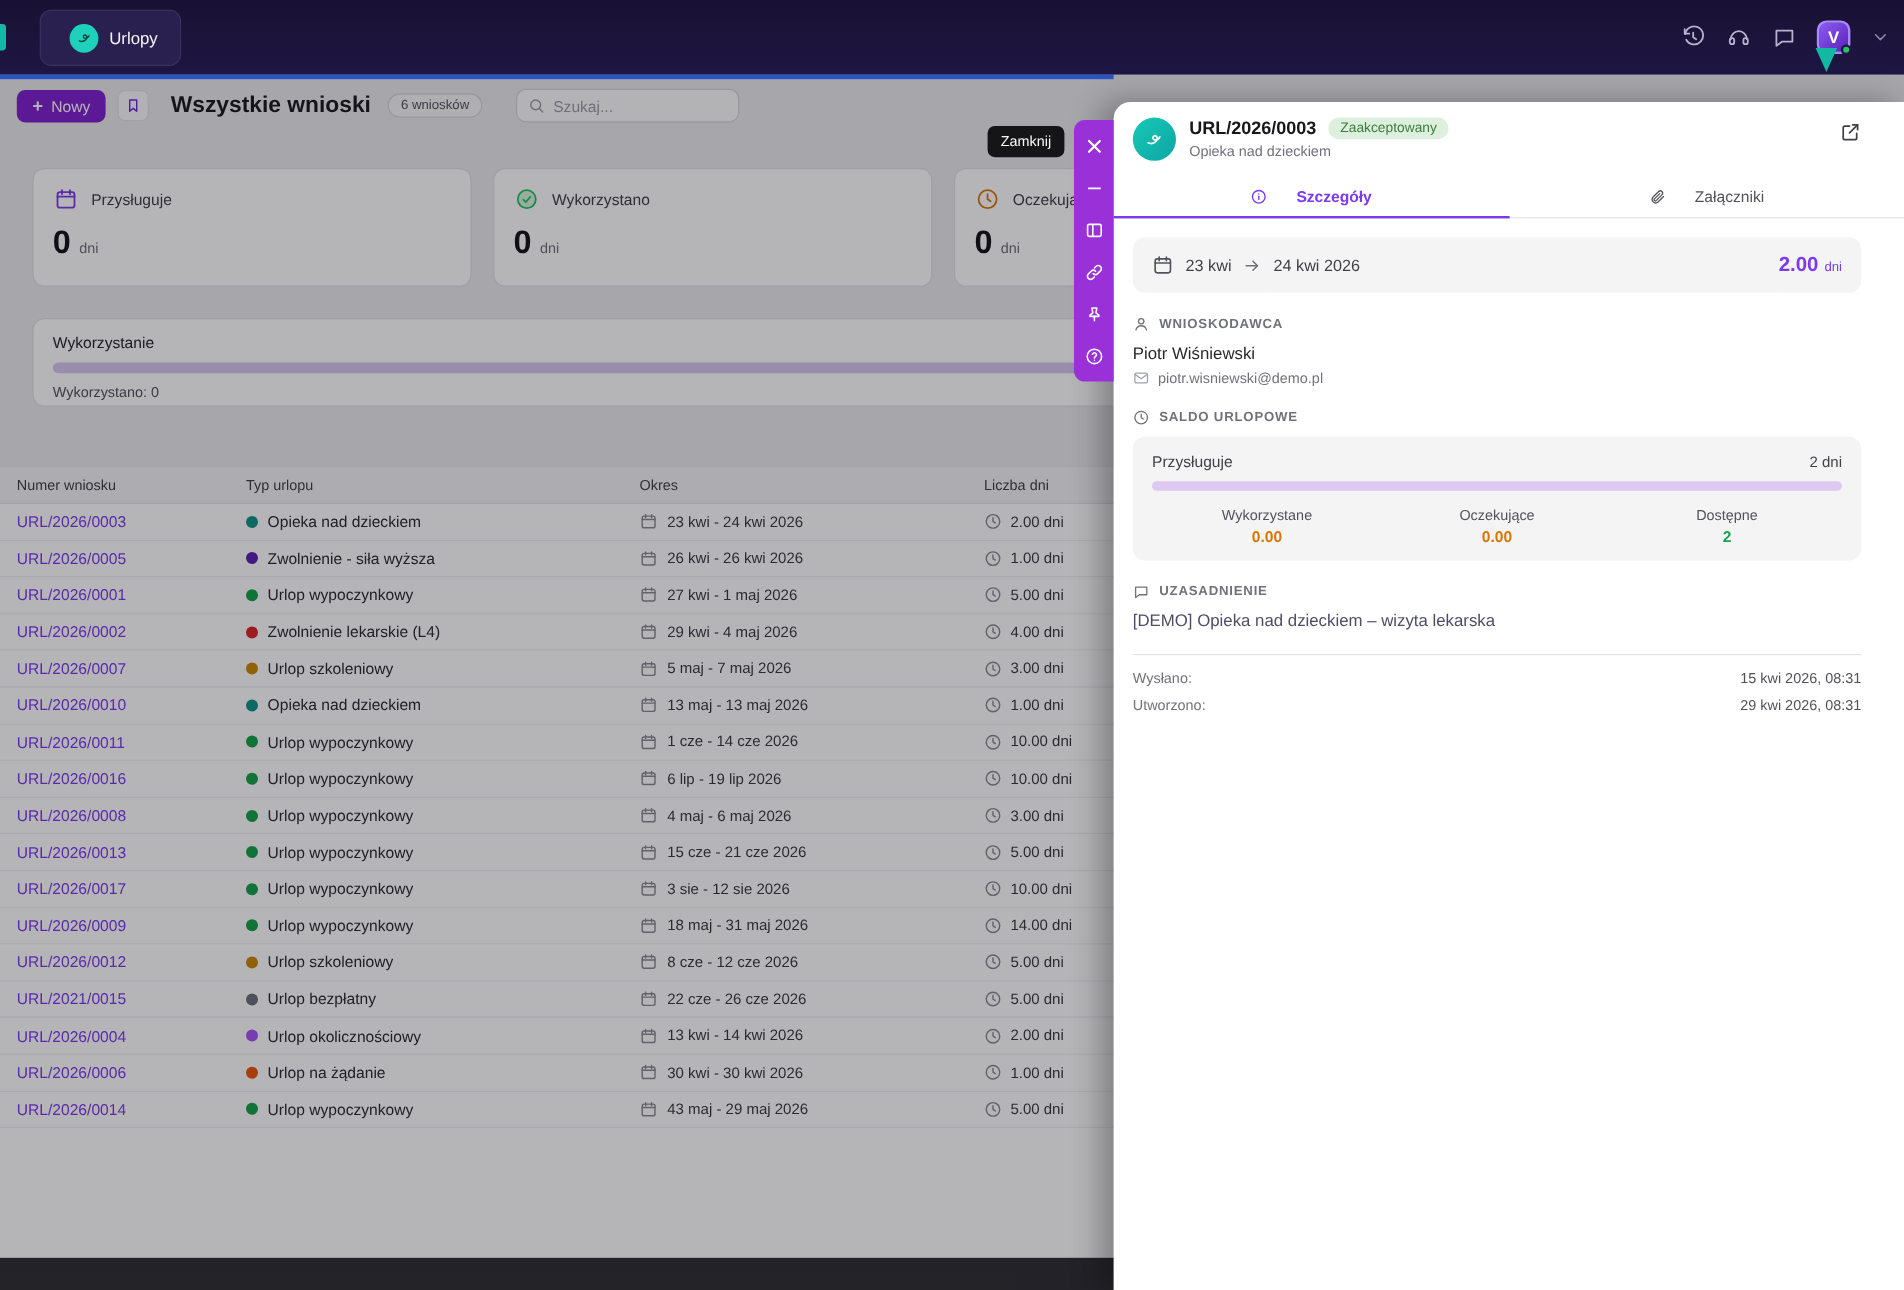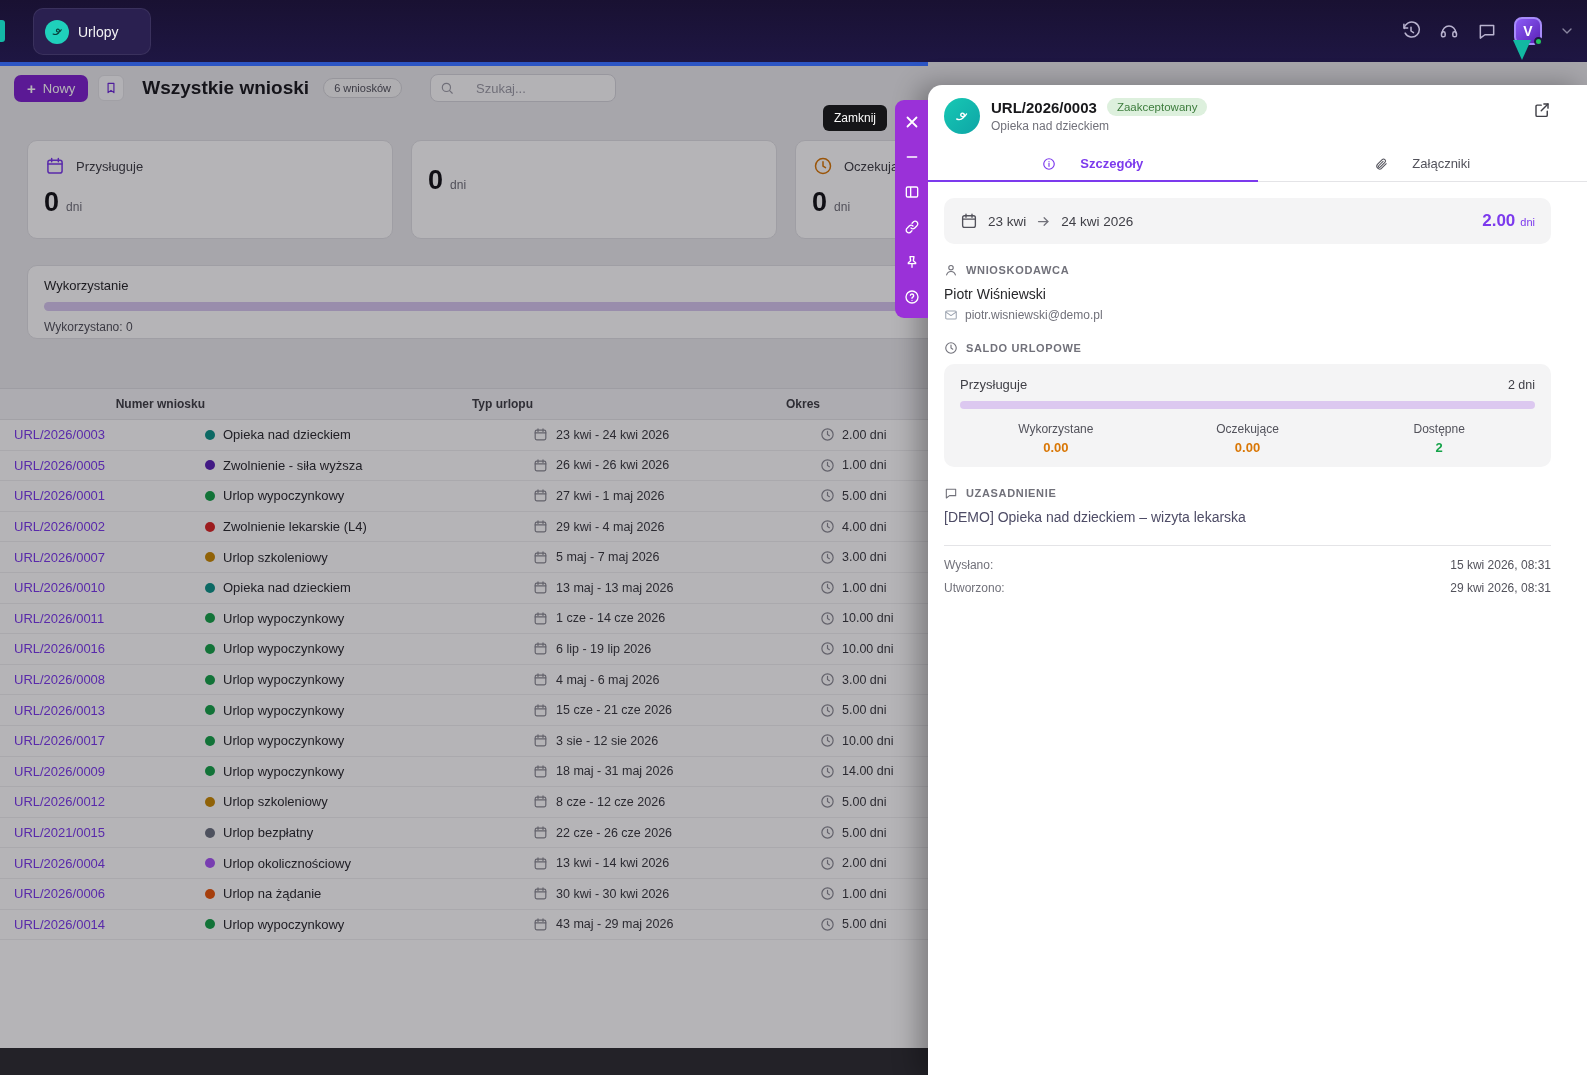--- a/index.html
+++ b/index.html
@@ -5,21 +5,21 @@
   * { margin:0; padding:0; box-sizing:border-box; }
   html,body { width:1587px; height:1075px; }
   body { font-family:"Liberation Sans","DejaVu Sans",sans-serif; background:#2e2e33; overflow:hidden; }
   .screen { position:relative; width:1587px; height:1075px; overflow:hidden; }
 
   
   .navbar { position:absolute; top:0; left:0; width:100%; height:62px;
     background:linear-gradient(180deg,#191132 0%,#1e1643 100%); z-index:20; }
   .nav-sliver { position:absolute; left:0; top:20px; width:5px; height:22px; border-radius:0 3px 3px 0; background:#14b8a6; }
   .app-tab { position:absolute; left:33px; top:8px; width:118px; height:47px; border-radius:10px;
-    background:#2a2050; border:1px solid rgba(255,255,255,.08); display:flex; align-items:center; gap:9px; padding-left:11px; }
+    background:#2a2050; border:1px solid rgba(255,255,255,.08); display:flex; align-items:center; gap:9px; padding-left:24px; }
   .app-tab .logo-circle { width:24px; height:24px; border-radius:50%; background:#1fd0bb; display:flex; align-items:center; justify-content:center; color:#073f3a; }
   .app-tab .label { color:#f4f4f5; font-size:14px; font-weight:500; }
   .nav-right { position:absolute; right:12px; top:0; height:62px; display:flex; align-items:center; gap:17px; }
   .nav-icon { width:21px; height:21px; color:#b9b3cf; display:flex; align-items:center; justify-content:center; cursor:pointer; }
   .avatar { position:relative; width:28px; height:28px; border-radius:8px; border:2px solid #a78bfa;
     background:linear-gradient(135deg,#8b5cf6,#5b21b6); color:#fff; font-weight:700; font-size:14px;
     display:flex; align-items:center; justify-content:center; }
   .avatar .presence { position:absolute; right:-3px; bottom:-3px; width:9px; height:9px; border-radius:50%; background:#22c55e; border:2px solid #1e1643; }
   .chevron { width:16px; height:16px; color:#8a86a0; }
   .pointer-triangle { position:absolute; left:1513px; top:40px; width:0; height:0; z-index:40;
@@ -33,21 +33,21 @@
   .top-toolbar { position:absolute; top:12px; left:14px; display:flex; align-items:center; }
   .btn-new { height:27px; padding:0 13px; border:none; border-radius:7px; background:#7e22ce; color:#fff;
     font-size:13px; font-weight:500; display:flex; align-items:center; gap:7px; cursor:pointer; }
   .btn-new .plus { font-size:15px; font-weight:700; line-height:1; }
   .btn-views { margin-left:10px; width:26px; height:26px; border-radius:6px; background:#fbfbfc; border:1px solid #e2e2e6;
     color:#6d28d9; display:flex; align-items:center; justify-content:center; cursor:pointer; }
   .page-title { margin-left:18px; font-size:19px; font-weight:700; color:#1b1b1f; }
   .count-badge { margin-left:14px; padding:3px 10px; border-radius:999px; background:#f6f6f7; border:1px solid #d4d4d8;
     font-size:11px; color:#52525b; white-space:nowrap; }
   .search-box { margin-left:28px; width:186px; height:28px; border-radius:8px; background:#fcfcfd; border:1px solid #d6d6db;
-    display:flex; align-items:center; gap:22px; padding:0 9px; color:#9d9da6; }
+    display:flex; align-items:center; gap:7px; padding:0 9px; color:#9d9da6; }
   .search-box input { border:none; outline:none; background:transparent; font-size:13px; width:100%; color:#3f3f46;
     font-family:inherit; }
   .search-box input::placeholder { color:#9d9da6; }
 
   .cards-row { position:absolute; top:78px; left:27px; display:flex; gap:18px; }
   .sum-card { width:366px; height:99px; background:#fff; border:1px solid #e0e0e4; border-radius:10px; padding:14px 16px; }
   .sum-card .head { display:flex; align-items:center; gap:10px; font-size:13px; color:#3f3f46; }
   .sum-card .head .c-icon { width:22px; height:22px; display:flex; align-items:center; justify-content:center; }
   .sum-card .value-row { margin-top:10px; display:flex; align-items:baseline; gap:7px; }
   .sum-card .value { font-size:27px; font-weight:700; color:#141417; }
@@ -55,21 +55,21 @@
 
   .usage-card { position:absolute; top:203px; left:27px; width:1546px; height:74px; background:#fff;
     border:1px solid #e0e0e4; border-radius:10px; padding:12px 16px; }
   .usage-card .u-title { font-size:13px; color:#27272a; font-weight:500; }
   .usage-bar { margin-top:9px; height:9px; border-radius:5px; background:#d7c7ef; }
   .usage-caption { margin-top:9px; font-size:12px; color:#52525b; }
 
   .table-card { position:absolute; top:326px; left:0; width:1587px; height:660px; background:#fff; border-top:1px solid #dedee2; }
   .t-grid { display:grid; grid-template-columns:191px 328px 287px 1fr; align-items:center; padding-left:14px; }
   .t-head { height:31px; background:#f4f4f6; border-bottom:1px solid #e4e4e7; }
-  .t-head .th { font-size:12px; font-weight:700; color:#3f3f46;text-align:right; }
+  .t-head .th { font-size:12px; font-weight:400; color:#3f3f46; }
   .t-row { height:30.6px; border-bottom:1px solid #efeff1; cursor:pointer; }
   .cell { display:flex; align-items:center; gap:8px; overflow:hidden; white-space:nowrap; }
   .req-link { font-size:13px; color:#7c3aed; font-weight:500; text-decoration:none; }
   .type-dot { width:10px; height:10px; border-radius:50%; flex:0 0 auto; }
   .type-label { font-size:13px; color:#2b2b30; }
   .row-icon { width:15px; height:15px; color:#8a8a93; flex:0 0 auto; }
   .period-label,.days-label { font-size:12.5px; color:#3a3a40; }
 
   
   .drawer { position:absolute; top:85px; left:928px; width:659px; bottom:0; background:#fff;
@@ -223,20 +223,29 @@
             </svg>
           </span>
           <span>Przysługuje</span>
         </div>
         <div class="value-row">
           <span class="value">0</span>
           <span class="unit">dni</span>
         </div>
       </div>
       <div class="sum-card">
+        <div class="head">
+          <span class="c-icon" style="color:#22c55e">
+            <svg viewBox="0 0 24 24" width="20" height="20" fill="#d8f5e0" stroke="currentColor" stroke-width="1.8" stroke-linecap="round" stroke-linejoin="round">
+              <circle cx="12" cy="12" r="9"></circle>
+                <polyline points="8.5 12.5 11 15 15.5 9.5" fill="none"></polyline>
+            </svg>
+          </span>
+          <span>Wykorzystano</span>
+        </div>
         <div class="value-row">
           <span class="value">0</span>
           <span class="unit">dni</span>
         </div>
       </div>
       <div class="sum-card">
         <div class="head">
           <span class="c-icon" style="color:#d97706">
             <svg viewBox="0 0 24 24" width="20" height="20" fill="none" stroke="currentColor" stroke-width="1.8" stroke-linecap="round">
               <circle cx="12" cy="12" r="9"></circle>

